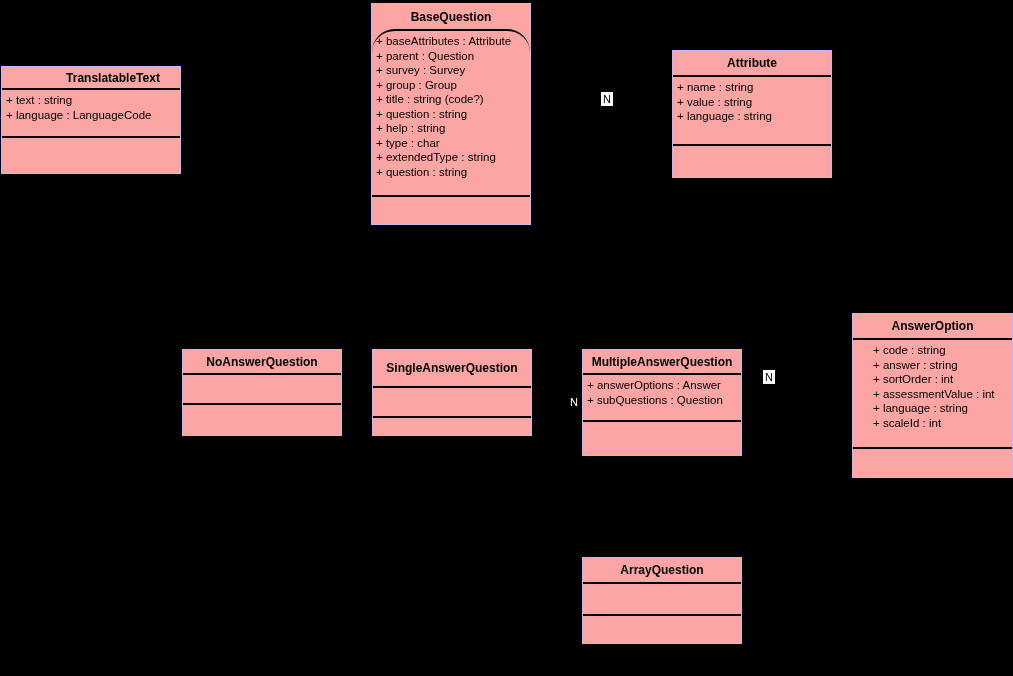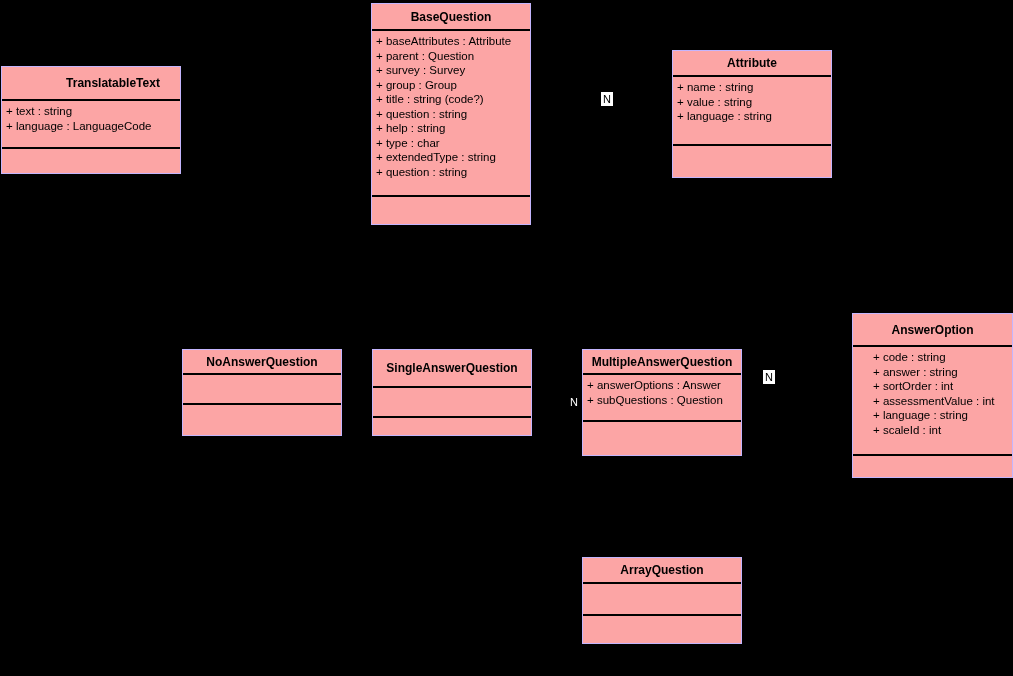--- a/index.html
+++ b/index.html
@@ -60,30 +60,30 @@
     background: transparent;
     color: #ffffff;
     padding: 0 1px;
   }
 </style>
 </head>
 <body>
 
 <div id="canvas" style="background: rgb(0, 0, 0);">
     <div class="uml-class" style="left: 1px; top: 66px; width: 180px; height: 108px;">
-      <div class="uml-title" style="height: 32px; padding-left: 44px;">TranslatableText</div>
+      <div class="uml-title" style="height: 21px; padding-left: 44px;">TranslatableText</div>
       <div class="uml-compartment" style="height: 48px;">
         <div class="uml-line">+ text : string</div>
         <div class="uml-line">+ language : LanguageCode</div>
       </div>
       <div class="uml-compartment" style="height: 36px;"></div>
     </div>
     <div class="uml-class" style="left: 371px; top: 3px; width: 160px; height: 222px;">
       <div class="uml-title" style="height: 25px;">BaseQuestion</div>
-      <div class="uml-compartment" style="height: 166px;">
+      <div class="uml-compartment" style="height: 166px; border-radius: 23px;">
         <div class="uml-line">+ baseAttributes : Attribute</div>
         <div class="uml-line">+ parent : Question</div>
         <div class="uml-line">+ survey : Survey</div>
         <div class="uml-line">+ group : Group</div>
         <div class="uml-line">+ title : string (code?)</div>
         <div class="uml-line">+ question : string</div>
         <div class="uml-line">+ help : string</div>
         <div class="uml-line">+ type : char</div>
         <div class="uml-line">+ extendedType : string</div>
         <div class="uml-line">+ question : string</div>
@@ -111,21 +111,21 @@
     </div>
     <div class="uml-class" style="left: 582px; top: 349px; width: 160px; height: 107px;">
       <div class="uml-title" style="height: 23px; text-align: right;">MultipleAnswerQuestion</div>
       <div class="uml-compartment" style="height: 47px;">
         <div class="uml-line">+ answerOptions : Answer</div>
         <div class="uml-line">+ subQuestions : Question</div>
       </div>
       <div class="uml-compartment" style="height: 37px;"></div>
     </div>
     <div class="uml-class" style="left: 852px; top: 313px; width: 161px; height: 165px;">
-      <div class="uml-title" style="height: 31px;">AnswerOption</div>
+      <div class="uml-title" style="height: 24px;">AnswerOption</div>
       <div class="uml-compartment" style="height: 109px; padding-left: 20px;">
         <div class="uml-line">+ code : string</div>
         <div class="uml-line">+ answer : string</div>
         <div class="uml-line">+ sortOrder : int</div>
         <div class="uml-line">+ assessmentValue : int</div>
         <div class="uml-line">+ language : string</div>
         <div class="uml-line">+ scaleId : int</div>
       </div>
       <div class="uml-compartment" style="height: 32px;"></div>
     </div>

